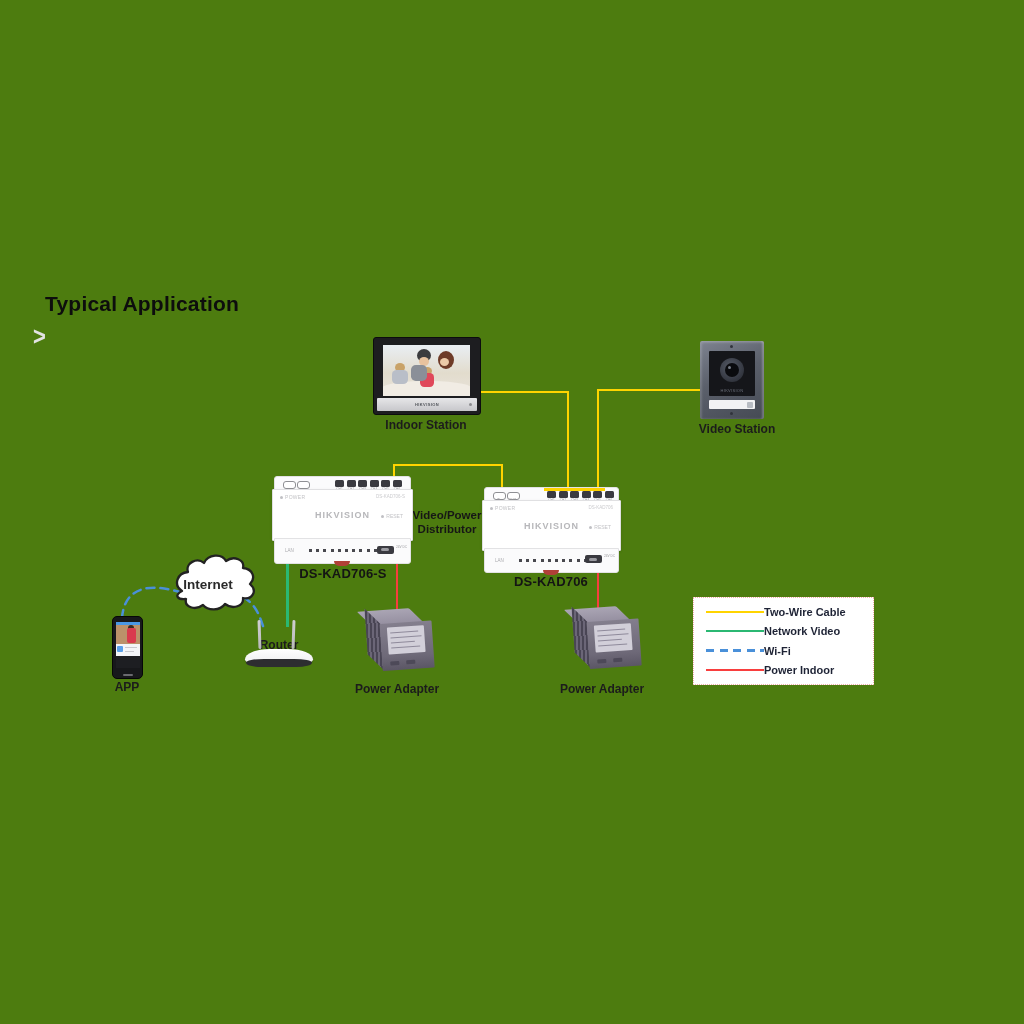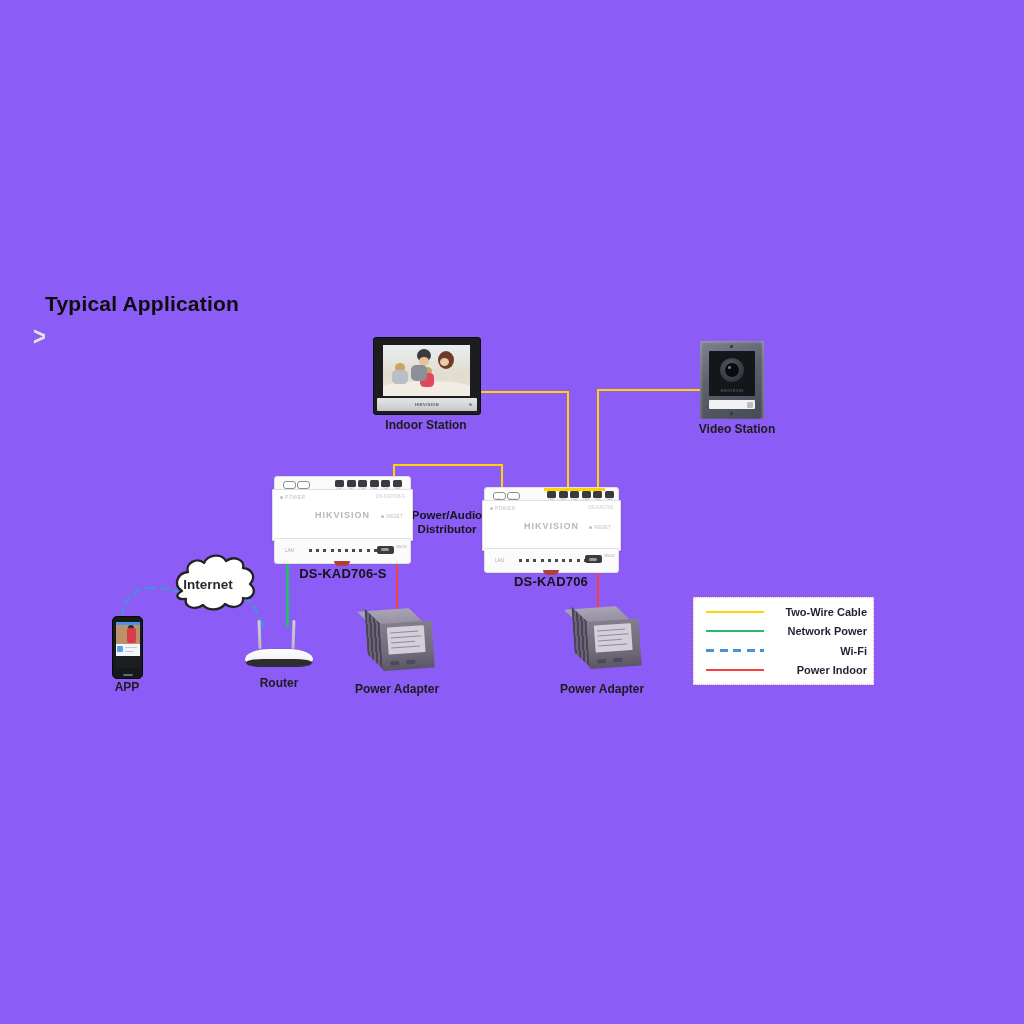--- a/index.html
+++ b/index.html
@@ -1,16 +1,16 @@
 <!DOCTYPE html>
 <html><head>
 <meta charset="utf-8">
 <style>
   html,body{margin:0;padding:0;background:#ffffff;}
-  #canvas{position:relative;width:1024px;height:1024px;background:#8b5cf6;overflow:hidden;
+  #canvas{position:relative;width:1024px;height:1024px;background:#4d7c0f;overflow:hidden;
           font-family:"Liberation Sans", sans-serif;}
   .abs{position:absolute;}
 
   
   .page-title{left:45px;top:292px;font-size:21px;font-weight:700;color:#0d0d0d;letter-spacing:.2px;}
   .chevron-artifact{left:33px;top:324px;font-size:22px;color:#e3e3e3;font-weight:700;transform:scaleY(1.2);}
 
   
   .node-label{font-size:12px;font-weight:700;color:#1c1c1c;text-align:center;}
   .model-label{font-size:13px;font-weight:700;color:#141414;text-align:center;letter-spacing:.2px;}
@@ -109,21 +109,21 @@
 
   
   .legend{left:693px;top:597px;width:181px;height:88px;background:#ffffff;border:1.5px dotted #f3aeae;z-index:2;
           display:flex;flex-direction:column;justify-content:center;padding:2px 0;box-sizing:border-box;}
   .legend .row{display:flex;align-items:center;height:19.5px;padding-left:12px;}
   .legend .sample{width:58px;height:0;border-top:2.6px solid transparent;flex:none;}
   .legend .sample.two-wire{border-color:#FFD400;}
   .legend .sample.network{border-color:#2BB873;}
   .legend .sample.wifi{border:none;height:2.6px;background:repeating-linear-gradient(90deg,#4A90D9 0 8px,transparent 8px 13.5px);}
   .legend .sample.power{border-color:#F83E3E;}
-  .legend .lbl{flex:1;text-align:right;font-size:11px;font-weight:700;color:#1e2335;padding-right:6px;}
+  .legend .lbl{flex:1;text-align:left;font-size:11px;font-weight:700;color:#1e2335;padding-right:6px;}
 
   svg.overlay{position:absolute;left:0;top:0;z-index:1;pointer-events:none;}
 </style>
 </head>
 <body>
 
 <div id="canvas">
 
   <div class="abs page-title">Typical Application</div>
   <div class="abs chevron-artifact">&gt;</div>
@@ -216,21 +216,21 @@
       <div class="dconn" style="right:16px;top:6.5px;">
           <i></i>
         </div>
       <div class="dc" style="right:2px;top:6px;">24V DC</div>
     </div>
     <div class="clip" style="left:62px;top:85px;"></div>
   </div>
   <div class="abs model-label" style="left:293px;top:566px;width:100px;">DS-KAD706-S</div>
 
   <div class="abs va-caption">
-    <div>Power/Audio</div>
+    <div>Video/Power</div>
     <div>Distributor</div>
   </div>
 
   <div class="abs dist" style="left:482px;top:487px;width:139px;height:86px;">
     <div class="rail t">
       <div class="oval" style="left:8px;top:3.5px;"></div>
       <div class="oval" style="left:22px;top:3.5px;"></div>
       <div class="oval-lb" style="left:7px;top:10px;">IN</div>
       <div class="oval-lb" style="left:21px;top:10px;">OUT</div>
       <div class="conn" style="left:62px;top:2.5px;"></div>
@@ -280,21 +280,21 @@
     <div class="home"></div>
   </div>
   <div class="abs node-label" style="left:102px;top:680px;width:50px;">APP</div>
 
   <div class="abs router">
     <div class="ant" style="left:13px;top:2px;transform:rotate(-2deg);"></div>
     <div class="ant" style="left:47px;top:2px;transform:rotate(2deg);"></div>
     <div class="body"></div>
     <div class="band"></div>
   </div>
-  <div class="abs node-label" style="left:243px;top:676px;width:72px;">Router</div>
+  <div class="abs node-label" style="left:243px;top:638px;width:72px;">Router</div>
 
   <div class="abs pa" style="left:354px;top:608px;">
     <div class="top"></div>
     <div class="fins" style="background:repeating-linear-gradient(90deg,#494554 0,#494554 2px,#6b6677 2px,#6b6677 4px);"></div>
     <div class="front">
       <div class="sticker">
         <i style="top:5px;width:28px;"></i>
           <i style="top:10px;width:31px;"></i>
           <i style="top:15px;width:24px;"></i>
           <i style="top:20px;width:29px;"></i>
@@ -321,21 +321,21 @@
   </div>
   <div class="abs node-label" style="left:557px;top:682px;width:90px;">Power Adapter</div>
 
   <div class="abs legend">
     <div class="row">
       <span class="sample two-wire"></span>
       <span class="lbl">Two-Wire Cable</span>
     </div>
     <div class="row">
       <span class="sample network"></span>
-      <span class="lbl">Network Power</span>
+      <span class="lbl">Network Video</span>
     </div>
     <div class="row">
       <span class="sample wifi"></span>
       <span class="lbl">Wi-Fi</span>
     </div>
     <div class="row">
       <span class="sample power"></span>
       <span class="lbl">Power Indoor</span>
     </div>
   </div>

